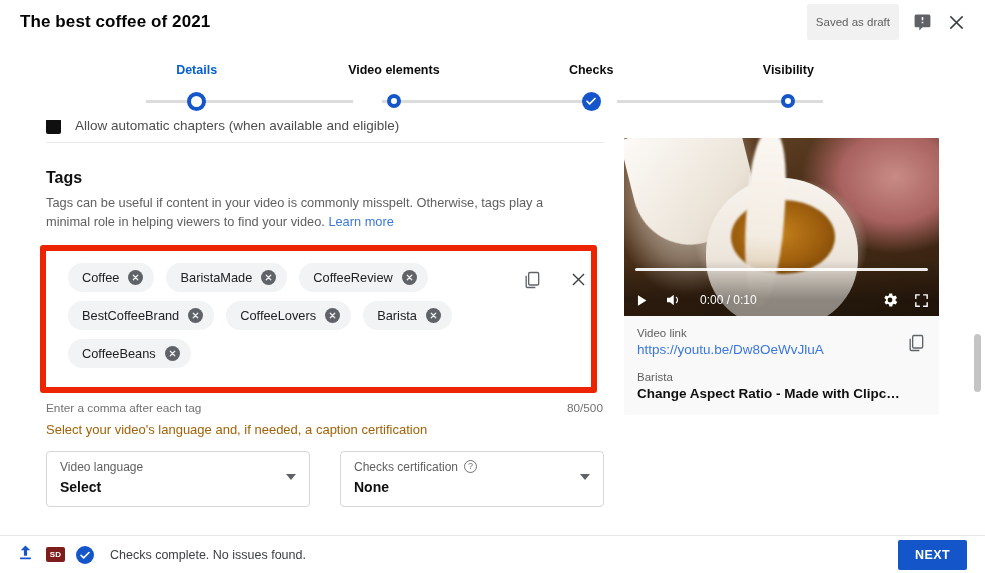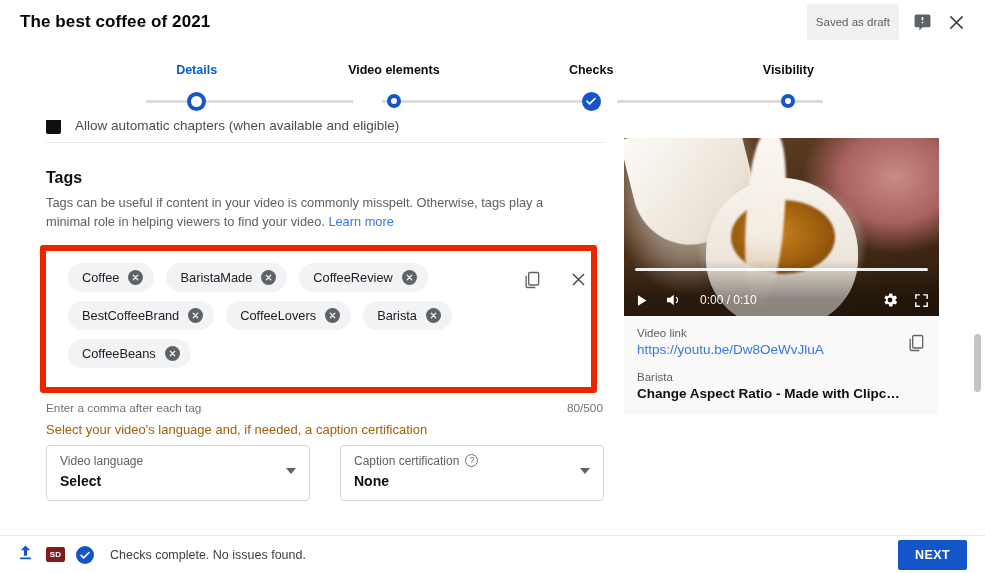--- a/index.html
+++ b/index.html
@@ -185,21 +185,21 @@
     width: 557px; margin-top: 12px;
     font-size: 11.8px; color: #717171;
   }
 
   
   .lang-title {
     font-size: 14.5px; font-weight: 700; color: #0f0f0f;
     margin-top: 30px;
   }
   .lang-desc { font-size: 13px; color: #a16207; margin-top: 7px; }
-  .selects { display: flex; gap: 30px; margin-top: 8px; }
+  .selects { display: flex; gap: 30px; margin-top: 14px; }
   .select {
     position: relative;
     width: 264px; height: 56px;
     border: 1px solid #d6d6d6; border-radius: 4px;
     padding: 8px 12px 0 13px;
     cursor: pointer; background: #fff;
     overflow: hidden;
   }
   .select-label {
     font-size: 12px; color: #606060;
@@ -521,21 +521,21 @@
       <div class="selects">
         <div class="select">
           <div class="select-label">
               <span>Video language</span>
             </div>
           <div class="select-value">Select</div>
           <div class="caret"></div>
         </div>
         <div class="select">
           <div class="select-label">
-            <span>Caption certification</span>
+            <span>Checks certification</span>
             <span class="help-ico">?</span>
           </div>
           <div class="select-value">None</div>
           <div class="caret"></div>
         </div>
       </div>
     </div>
 
     <div class="preview">
       <div class="video">

